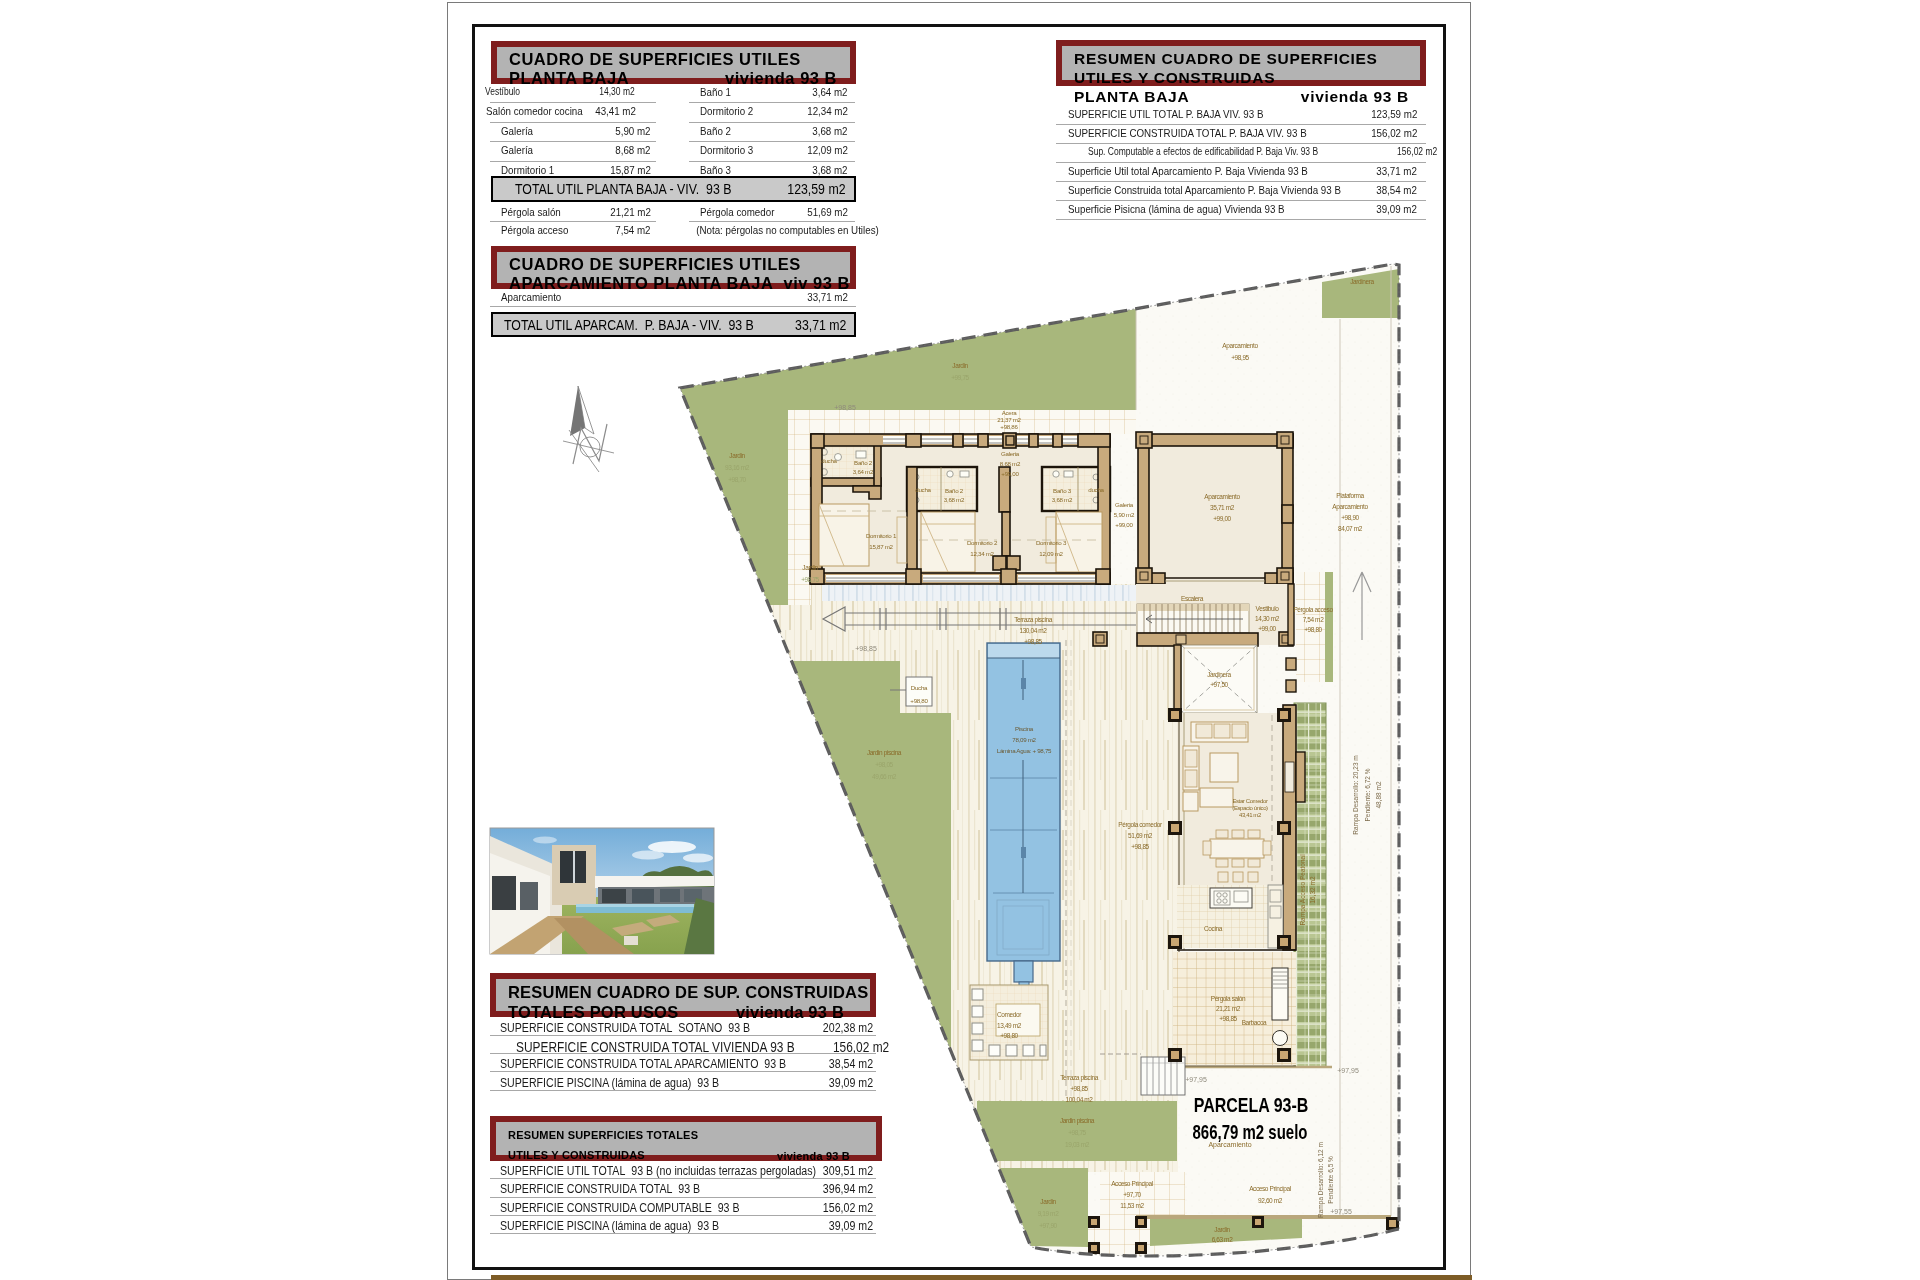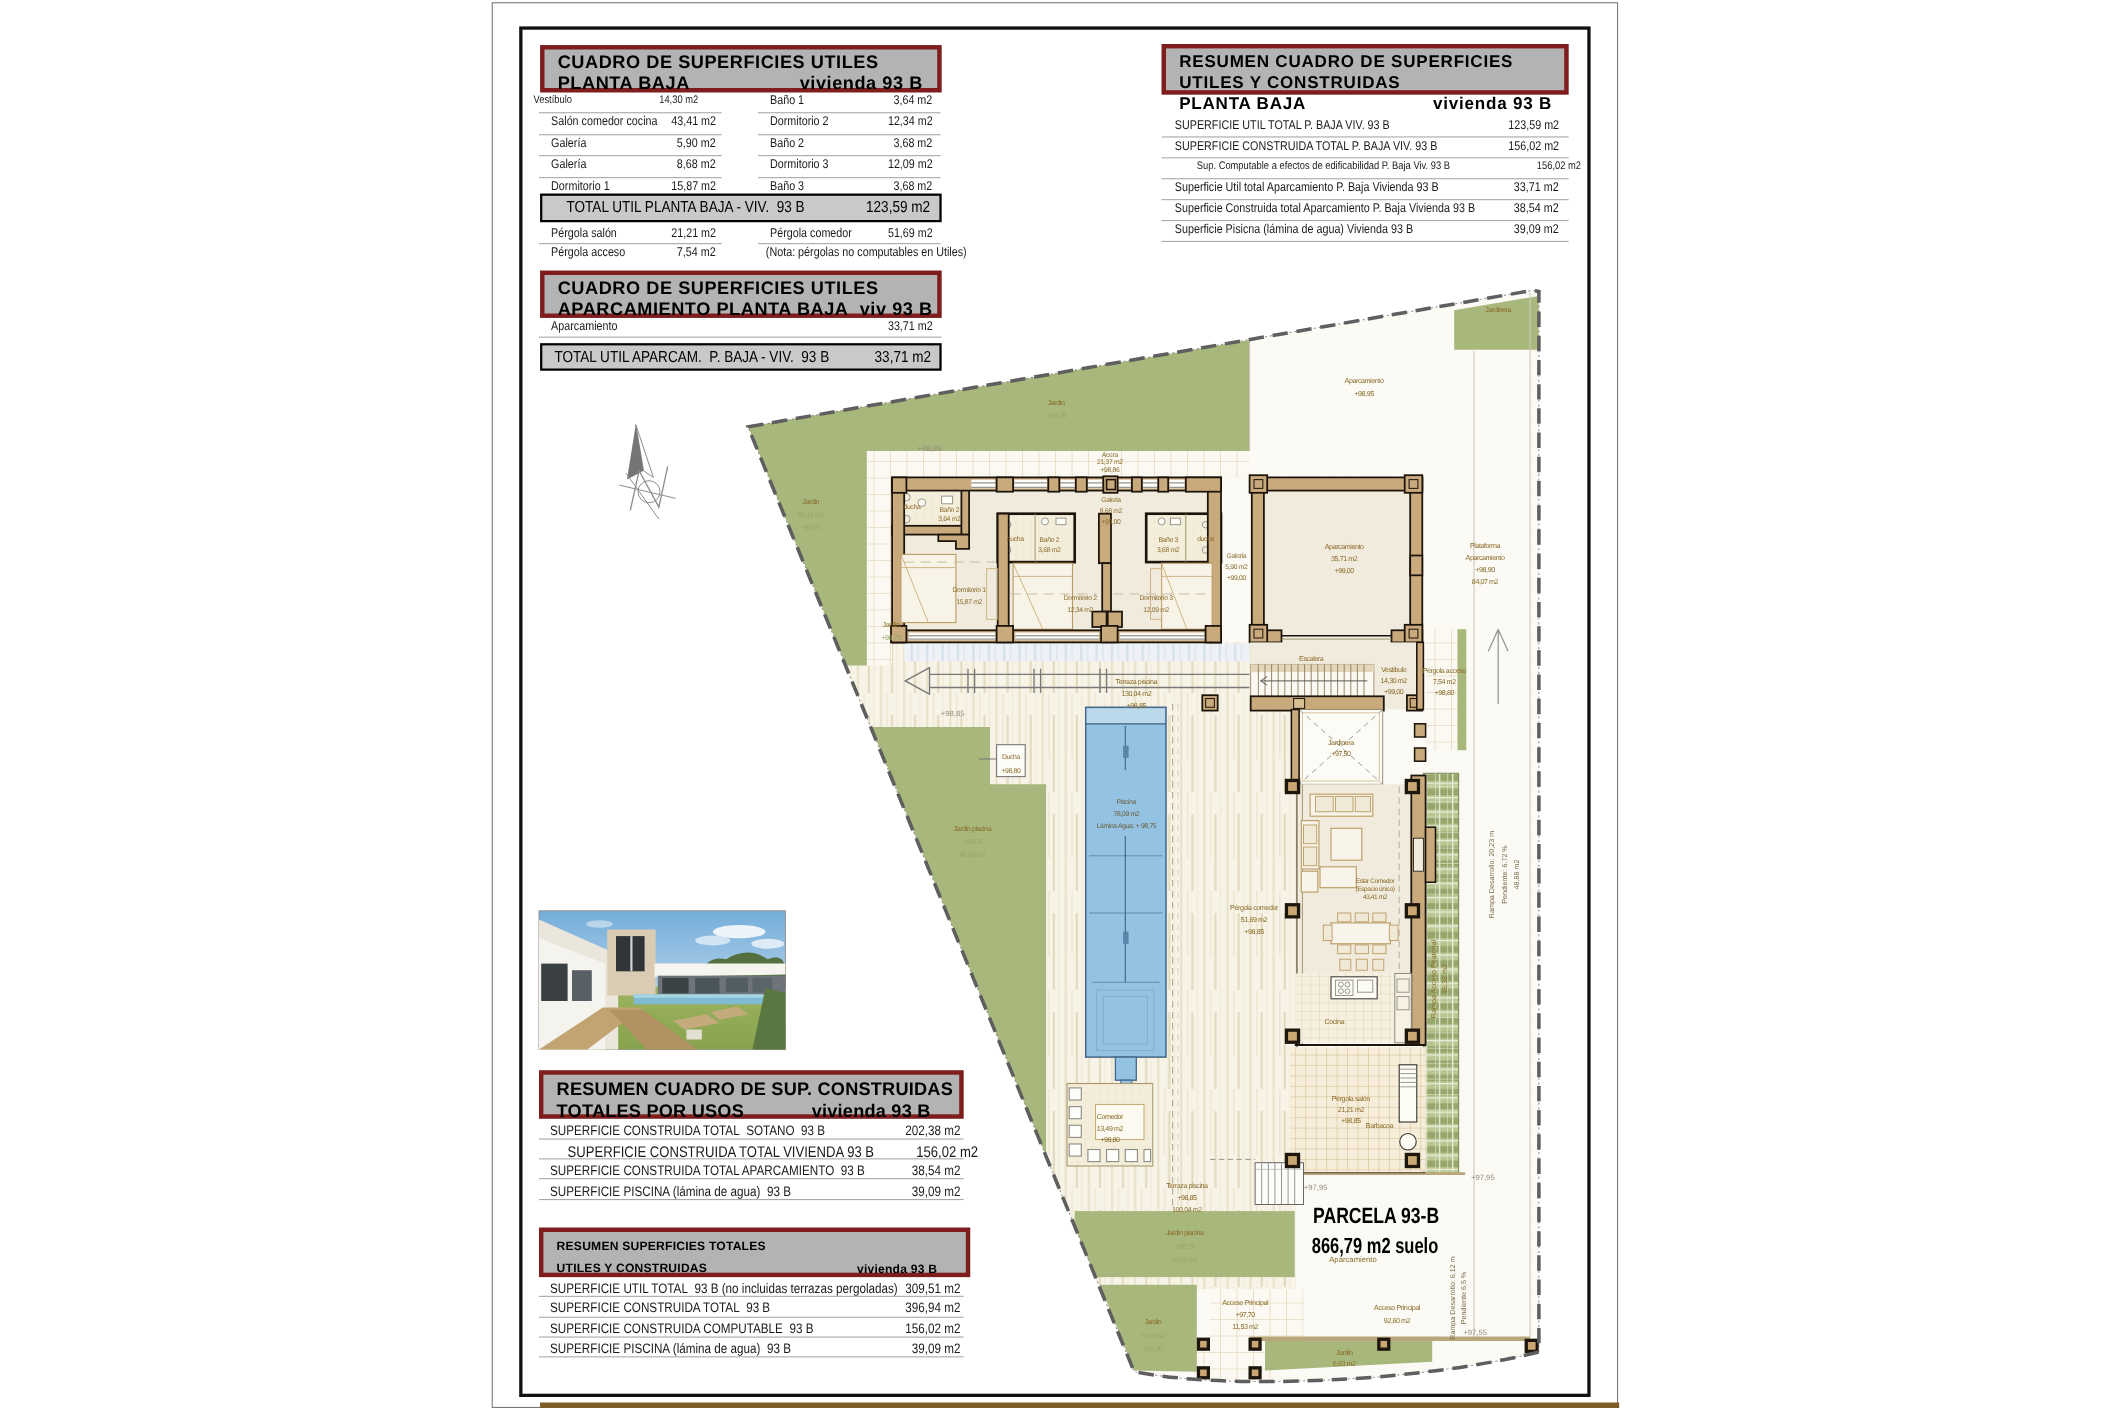--- a/index.html
+++ b/index.html
@@ -1,17 +1,17 @@
 <!DOCTYPE html>
 <html><head><meta charset="utf-8">
 <style>
 html,body{margin:0;padding:0;background:#fff}
 body{width:1920px;height:1280px;position:relative;overflow:hidden;font-family:"Liberation Sans",sans-serif}
 .abs{position:absolute}
-.hdr{background:#b3b3b3;border:4px solid #7f1d1d;font-weight:bold;color:#000;box-sizing:border-box}
+.hdr{background:#b3b3b3;border:6px solid #7f1d1d;font-weight:bold;color:#000;box-sizing:border-box}
 .tot{background:#c9c9c9;border:2px solid #000;box-sizing:border-box}
 .sep{position:absolute;height:1px;background:#a8a8a8}
 .row{position:absolute;color:#1a1a1a;white-space:nowrap}
 .val{position:absolute;right:0;top:0;transform:scaleX(0.85);transform-origin:100% 50%}
 .lb{display:inline-block;transform:scaleX(0.85);transform-origin:0 50%;font-style:normal}
 .lbr{display:inline-block;transform:scaleX(0.85);transform-origin:100% 50%;font-style:normal}
 .hdr{white-space:nowrap}
 </style></head>
 <body>
 
@@ -545,21 +545,21 @@
   </g>
   <rect x="624" y="936" width="14" height="9" fill="#e4dfd3"></rect>
         <path d="M696,898 L714,903 L714,954 L684,954 Z" fill="#5a7742"></path>
  </g>
 </g>
 </svg>
 
 <div class="abs hdr" style="left:491px;top:41px;width:365px;height:43px;font-size:16.5px;line-height:19px;padding:3px 0 0 12px;letter-spacing:0.5px">
 CUADRO DE SUPERFICIES UTILES<br>PLANTA BAJA<span class="abs" style="right:13px;top:22px">vivienda 93 B</span></div>
 <div class="row" style="left:485px;top:86px;width:150px;font-size:10px"><i class="lb">Vestíbulo</i><span class="val">14,30 m2</span></div>
-<div class="row" style="left:501px;top:105px;width:150px;font-size:11.5px"><i class="lb">Salón comedor cocina</i><span class="val">43,41 m2</span></div>
+<div class="row" style="left:486px;top:105px;width:150px;font-size:11.5px"><i class="lb">Salón comedor cocina</i><span class="val">43,41 m2</span></div>
 <div class="row" style="left:501px;top:125px;width:150px;font-size:11.5px"><i class="lb">Galería</i><span class="val">5,90 m2</span></div>
 <div class="row" style="left:501px;top:144px;width:150px;font-size:11.5px"><i class="lb">Galería</i><span class="val">8,68 m2</span></div>
 <div class="row" style="left:501px;top:164px;width:150px;font-size:11.5px"><i class="lb">Dormitorio 1</i><span class="val">15,87 m2</span></div>
 <div class="row" style="left:700px;top:86px;width:148px;font-size:11.5px"><i class="lb">Baño 1</i><span class="val">3,64 m2</span></div>
 <div class="row" style="left:700px;top:105px;width:148px;font-size:11.5px"><i class="lb">Dormitorio 2</i><span class="val">12,34 m2</span></div>
 <div class="row" style="left:700px;top:125px;width:148px;font-size:11.5px"><i class="lb">Baño 2</i><span class="val">3,68 m2</span></div>
 <div class="row" style="left:700px;top:144px;width:148px;font-size:11.5px"><i class="lb">Dormitorio 3</i><span class="val">12,09 m2</span></div>
 <div class="row" style="left:700px;top:164px;width:148px;font-size:11.5px"><i class="lb">Baño 3</i><span class="val">3,68 m2</span></div>
 <div class="sep" style="left:490px;top:102px;width:166px"></div>
 <div class="sep" style="left:689px;top:102px;width:166px"></div>

